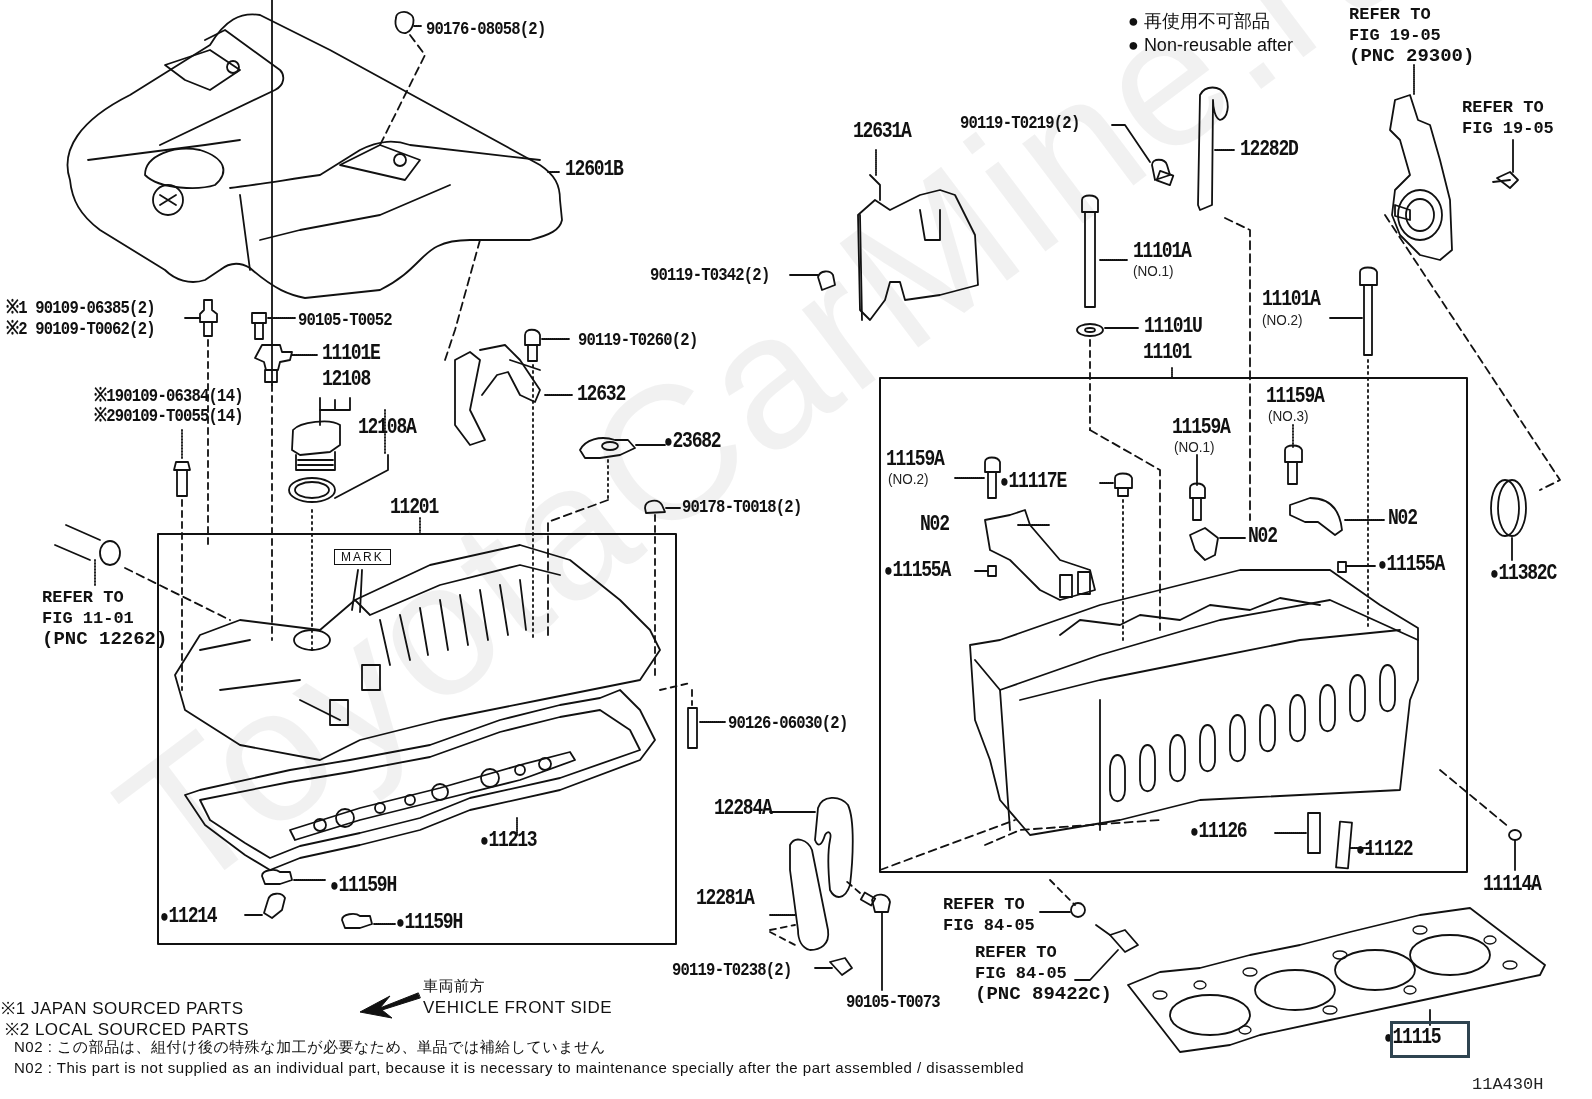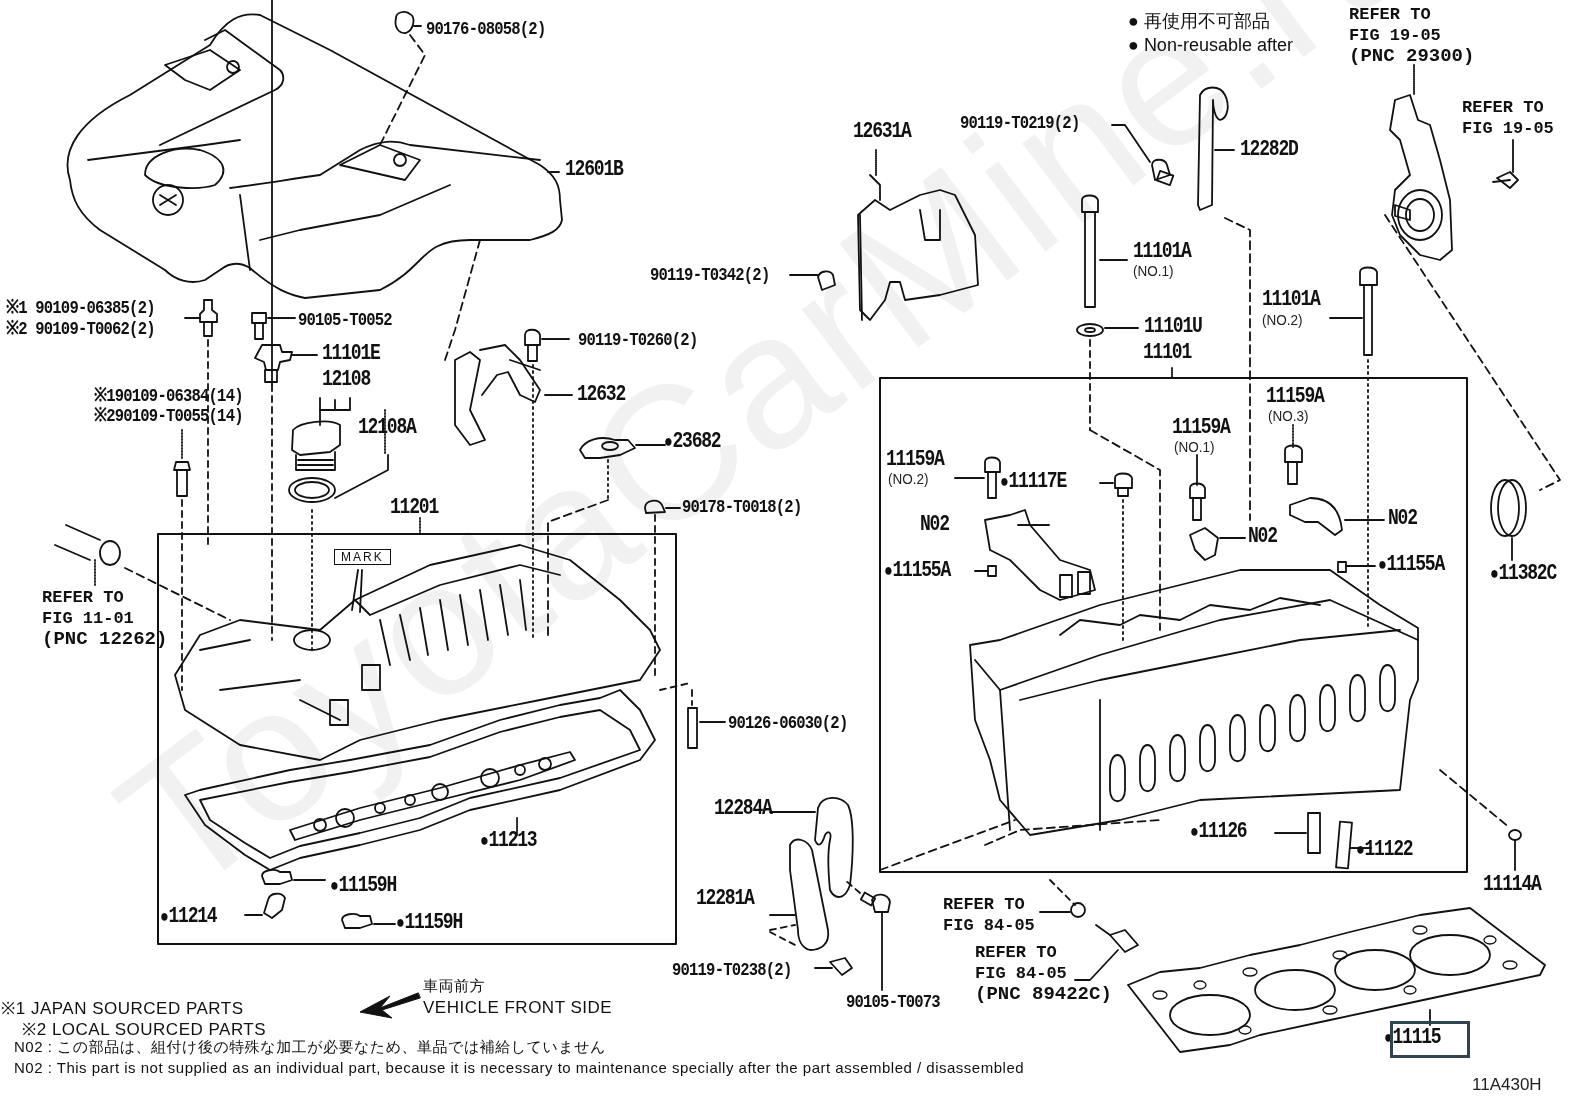--- a/index.html
+++ b/index.html
@@ -16,21 +16,21 @@
          font-weight:bold; font-size:17px; line-height:21px; color:#111; white-space:nowrap; letter-spacing:0px; }
   .ref .pnc { font-size:19px; }
   .dot::before { content:"●"; font-size:18px; margin-right:1px; }
   .note { position:absolute; font-family:"Liberation Sans", sans-serif; font-size:17px; color:#111;
           white-space:nowrap; letter-spacing:0.5px; }
   .note.small { font-size:15px; }
   .legend { position:absolute; font-family:"Liberation Sans", sans-serif; font-size:18px; color:#111; white-space:nowrap; }
   .watermark { position:absolute; left:80px; top:760px; font-family:"Liberation Sans", sans-serif;
                font-size:190px; color:#000; opacity:0.05; transform:rotate(-37deg); transform-origin:left top;
                white-space:nowrap; letter-spacing:4px; pointer-events:none; }
-  .figid { position:absolute; font-family:Liberation Sans, sans-serif; font-size:17px; color:#222; }
+  .figid { position:absolute; font-family:Liberation Mono, monospace; font-size:17px; color:#222; }
   .hl { position:absolute; border:3px solid #2f4450; }
   .markbox { position:absolute; border:1.5px solid #111; background:#fff; font-family:"Liberation Sans", sans-serif;
              font-size:12px; letter-spacing:2px; padding:0 6px; }
 </style>
 </head>
 <body>
 
 <div class="watermark">ToyotaCarMine.ru</div>
 
 <svg id="canvas" viewBox="0 0 1592 1099" xmlns="http://www.w3.org/2000/svg" fill="none" stroke="#111" stroke-width="1.8" stroke-linejoin="round" stroke-linecap="round">
@@ -433,17 +433,17 @@
 <div class="lbl big dot" style="left:1384px;top:1028px"><span>11115</span></div>
 <div class="hl" style="left:1390px;top:1021px;width:74px;height:31px"></div>
 
 <div class="legend" style="left:1128px;top:9px"><span>● </span><span>再使用不可部品</span></div>
 <div class="legend" style="left:1128px;top:35px"><span>● </span><span>Non-reusable after</span></div>
 
 <div class="note small" style="left:423px;top:977px">車両前方</div>
 <div class="note" style="left:423px;top:998px">VEHICLE FRONT SIDE</div>
 
 <div class="note" style="left:1px;top:996px">※1 JAPAN SOURCED PARTS</div>
-<div class="note" style="left:22px;top:1017px">※2 LOCAL SOURCED PARTS</div>
+<div class="note" style="left:5px;top:1017px">※2 LOCAL SOURCED PARTS</div>
 <div class="note small" style="left:14px;top:1038px">N02 : この部品は、組付け後の特殊な加工が必要なため、単品では補給していません</div>
 <div class="note small" style="left:14px;top:1059px">N02 : This part is not supplied as an individual part, because it is necessary to maintenance specially after the part assembled / disassembled</div>
 
 <div class="figid" style="left:1472px;top:1075px">11A430H</div>
 
 </body></html>

